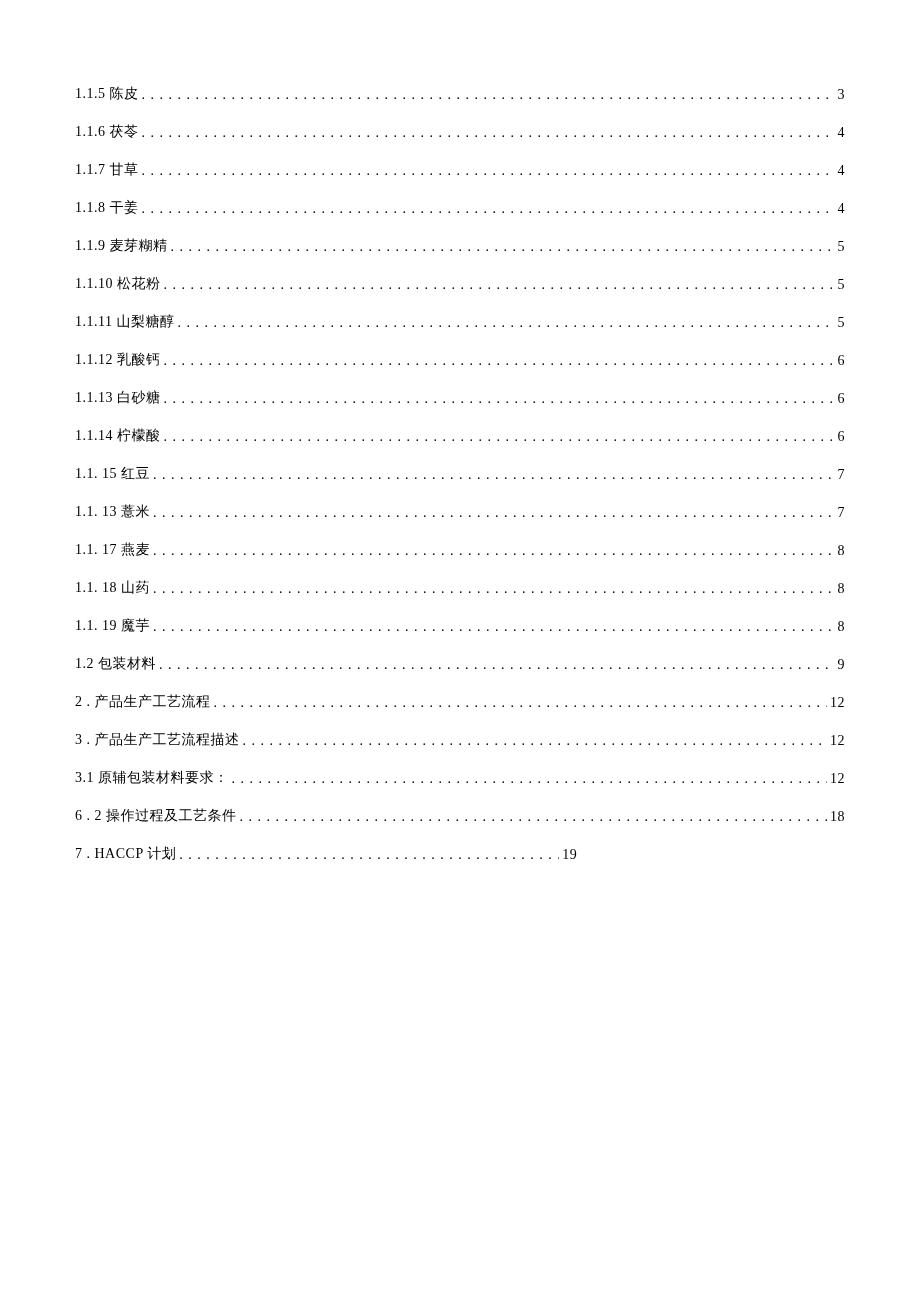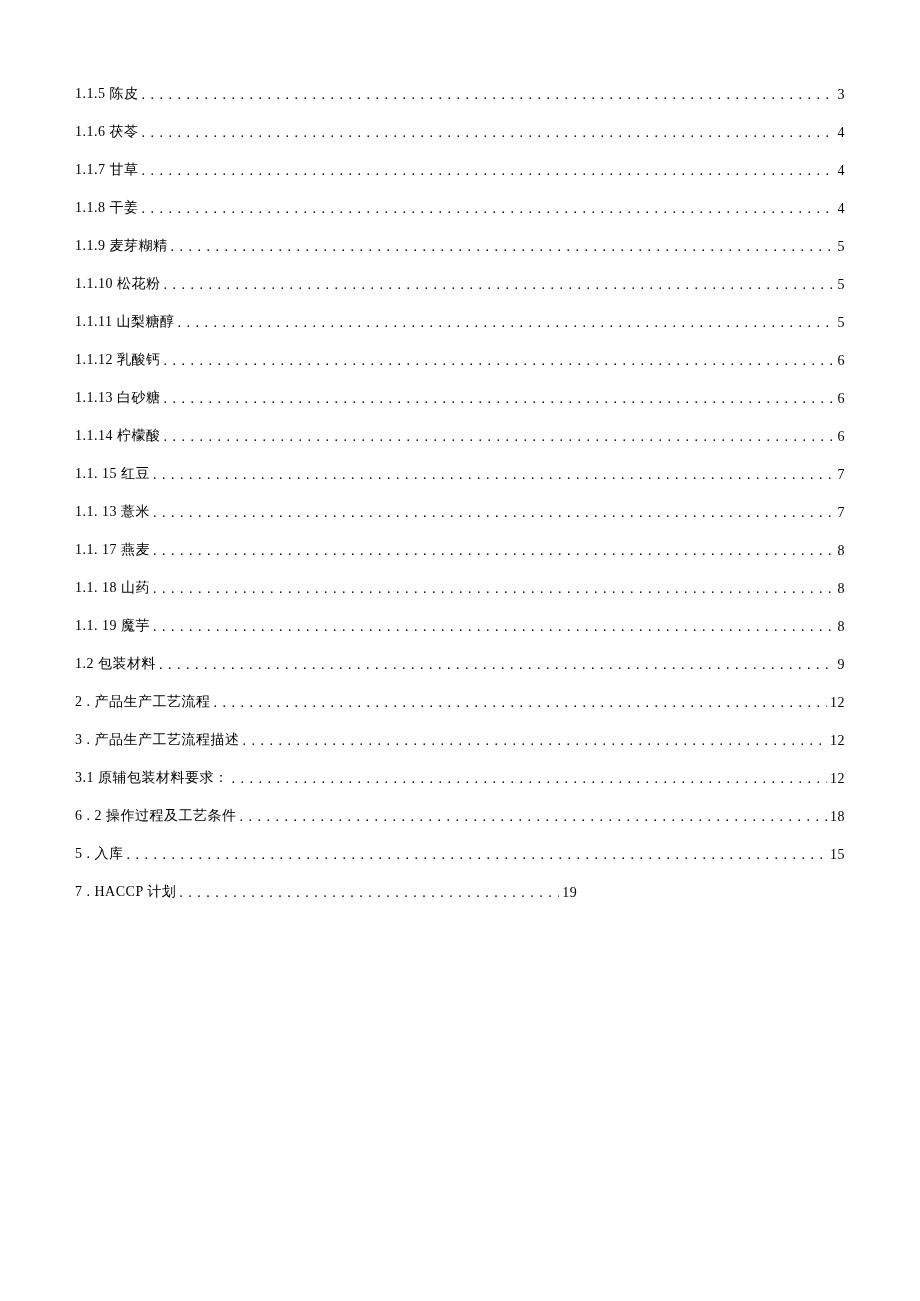--- a/index.html
+++ b/index.html
@@ -144,23 +144,18 @@
     <div class="toc-entry">
       <span class="toc-label">3.1  原辅包装材料要求：</span>
       <span class="toc-dots"></span>
       <span class="toc-page">12</span>
     </div>
     <div class="toc-entry">
       <span class="toc-label">6  . 2 操作过程及工艺条件 </span>
       <span class="toc-dots"></span>
       <span class="toc-page">18</span>
     </div>
-    <div class="toc-entry">
-      <span class="toc-label">5  . 入库 </span>
-      <span class="toc-dots"></span>
-      <span class="toc-page">15</span>
-    </div>
     <div class="toc-entry short-entry">
       <span class="toc-label">7  . HACCP 计划 </span>
       <span class="toc-dots"></span>
       <span class="toc-page">19</span>
     </div>
   </div>
 
 </body></html>

